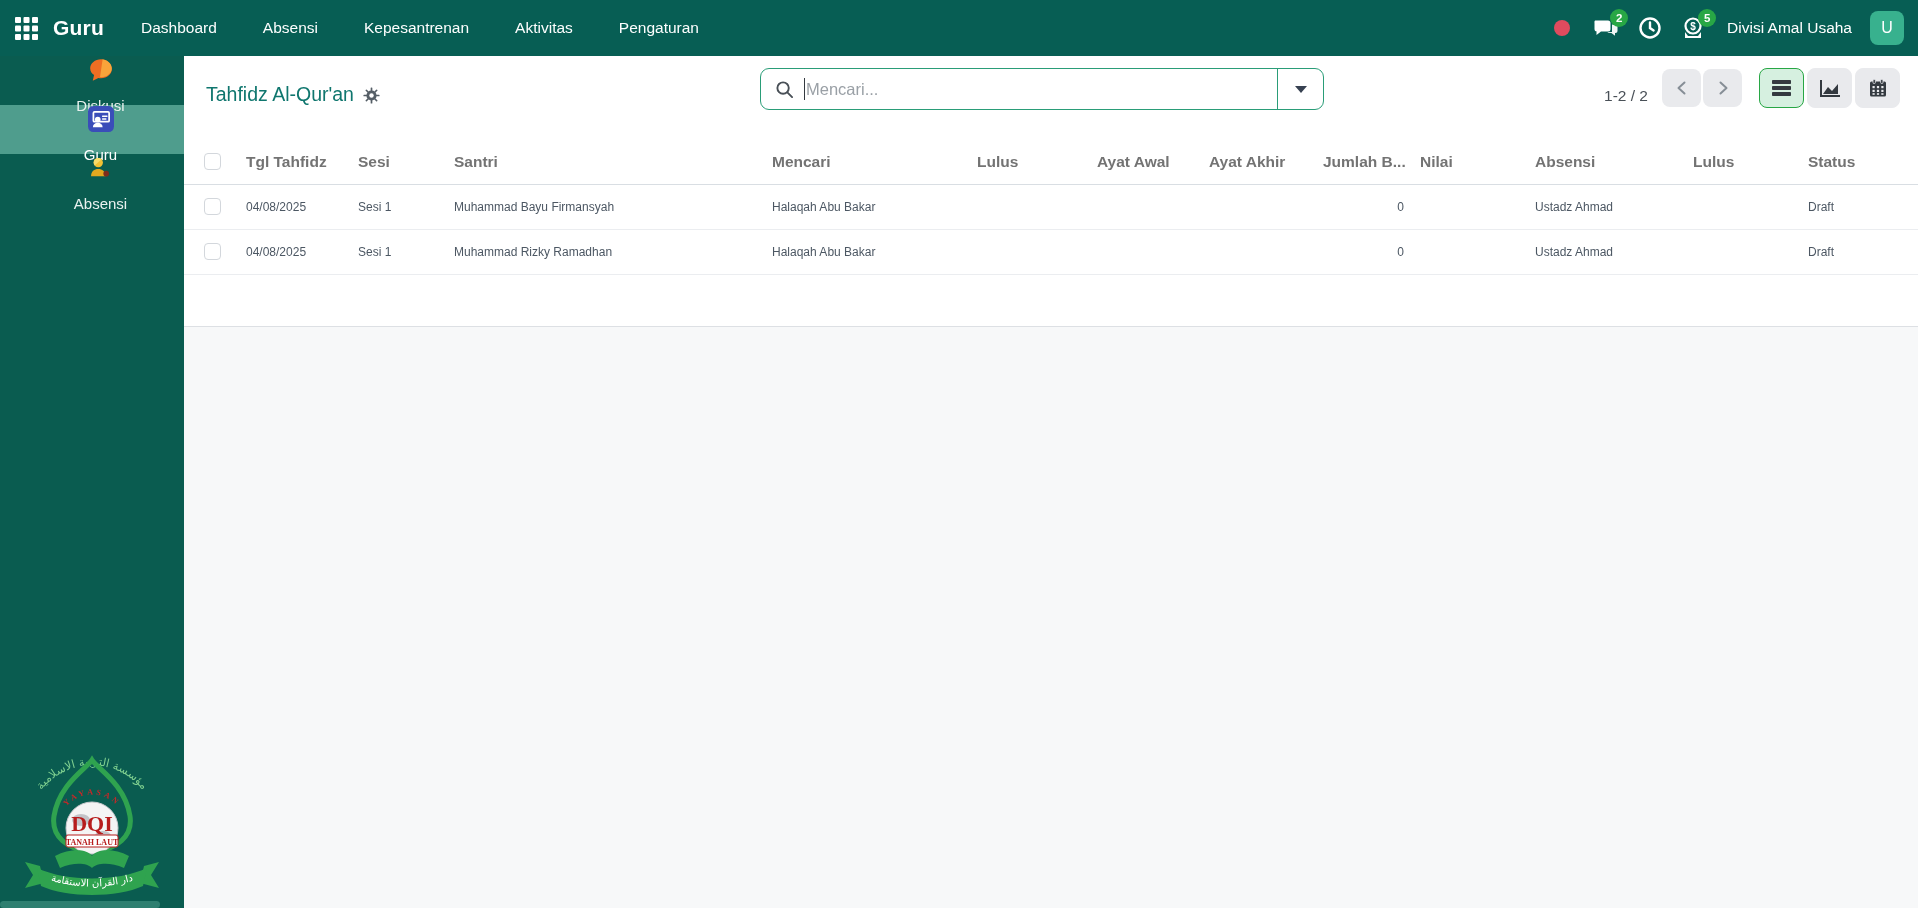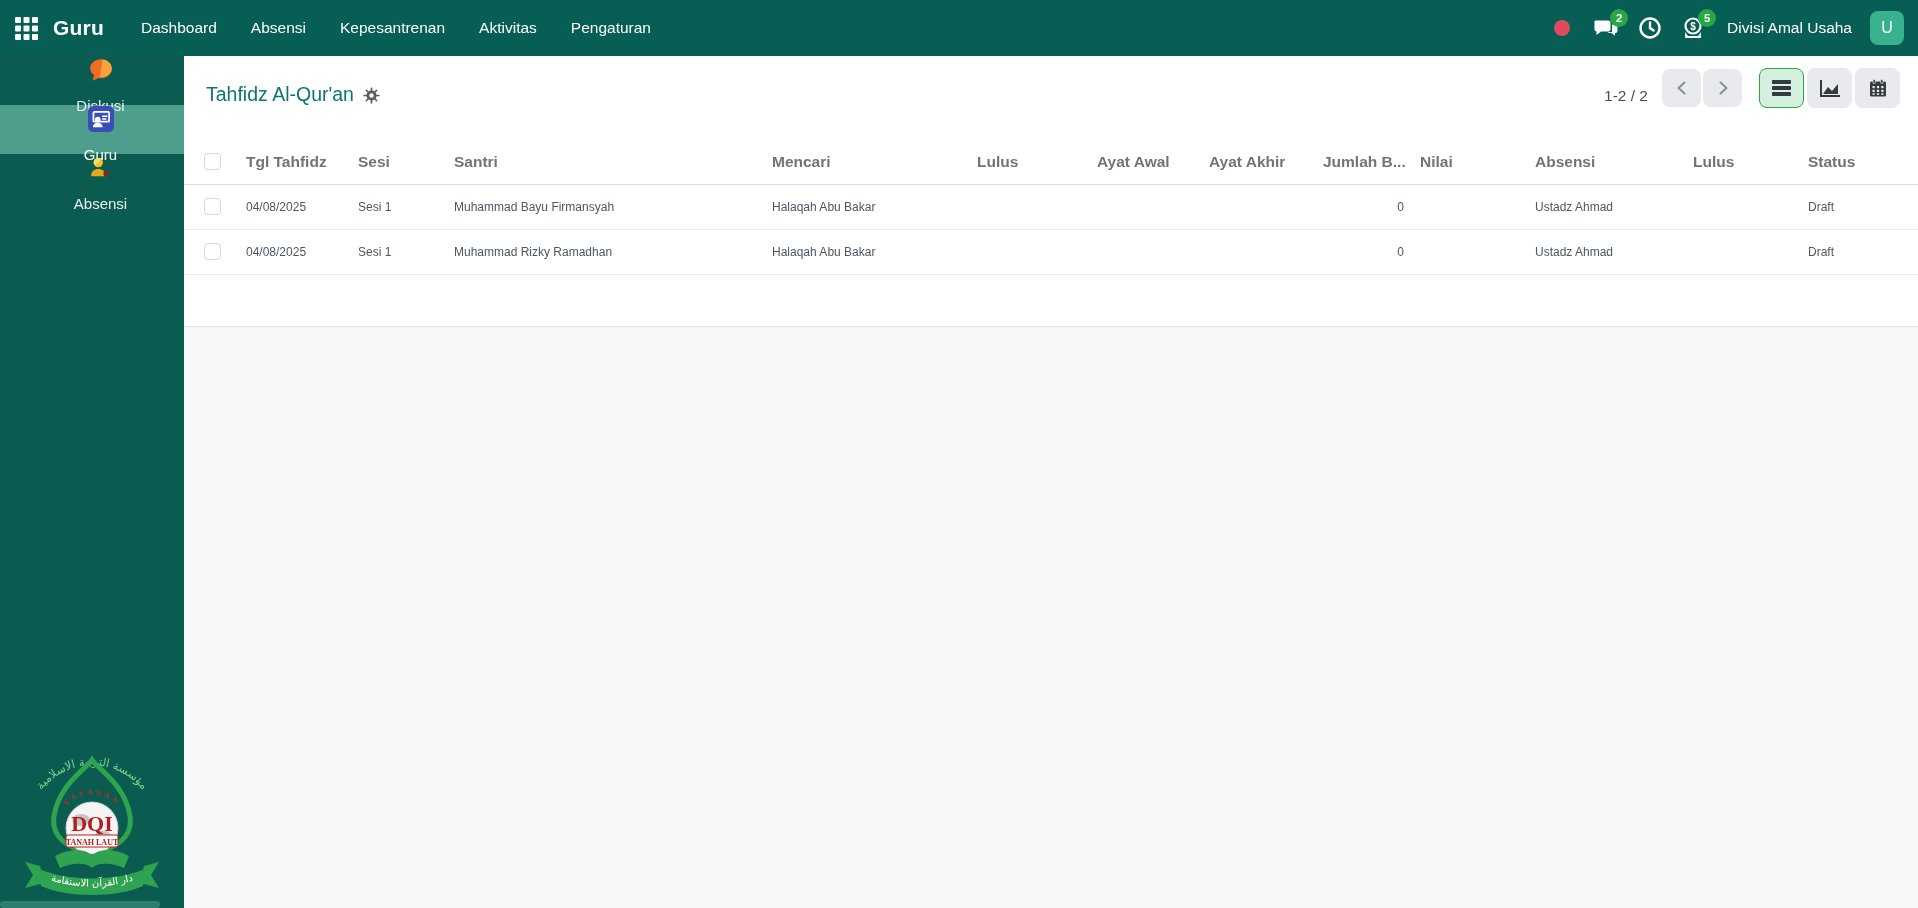--- a/index.html
+++ b/index.html
@@ -7,21 +7,21 @@
   body {
     font-family:"Liberation Sans", sans-serif;
     background:#ffffff; overflow:hidden; position:relative;
   }
 
   
   .navbar{position:absolute;top:0;left:0;right:0;height:56px;background:#075e54;
     display:flex;align-items:center;color:#fff;z-index:20;}
   .apps-grid{margin-left:15px;display:flex;align-items:center;cursor:pointer;}
   .brand{font-size:21px;font-weight:700;margin:0 24px 0 15px;letter-spacing:.2px;}
-  .nav-menu{display:flex;align-items:center;gap:8px;text-align:right;}
+  .nav-menu{display:flex;align-items:center;gap:20px;text-align:right;}
   .nav-item{font-size:15.5px;padding:8px 13px;border-radius:4px;cursor:pointer;color:#fdfefe;}
   .nav-spacer{flex:1;}
   .nav-right{display:flex;align-items:center;margin-right:14px;gap:14px;}
   .icon-wrap{position:relative;display:flex;align-items:center;justify-content:center;width:30px;height:32px;cursor:pointer;}
   .dot-red{width:16px;height:16px;border-radius:50%;background:#df4b5e;}
   .badge{position:absolute;top:-3px;right:-7px;background:#28a745;color:#fff;border-radius:50%;
     min-width:18px;height:18px;font-size:11.5px;font-weight:700;display:flex;align-items:center;justify-content:center;padding:0 3px;}
   .user-name{font-size:15.5px;margin:0 4px;white-space:nowrap;}
   .avatar{width:34px;height:34px;border-radius:8px;background:#38b18e;color:#fff;
     display:flex;align-items:center;justify-content:center;font-size:16px;cursor:pointer;}
@@ -209,20 +209,33 @@
             <rect x="9" y="0.5" width="2" height="4.5" rx="0.8" transform="rotate(225 10 10)"></rect>
             <rect x="9" y="0.5" width="2" height="4.5" rx="0.8" transform="rotate(270 10 10)"></rect>
             <rect x="9" y="0.5" width="2" height="4.5" rx="0.8" transform="rotate(315 10 10)"></rect>
           </g>
           <circle cx="10" cy="10" r="6"></circle>
           <circle cx="10" cy="10" r="2.6" fill="#ffffff"></circle>
         </svg>
       </span>
     </div>
 
+    <div class="search">
+      <div class="search-main">
+        <svg width="19" height="19" viewBox="0 0 20 20">
+          <circle cx="8.5" cy="8.5" r="6" fill="none" stroke="#495057" stroke-width="2"></circle>
+          <path d="M13 13l5 5" stroke="#495057" stroke-width="2" stroke-linecap="round"></path>
+        </svg>
+        <span class="text-cursor"></span>
+        <input type="text" placeholder="Mencari..." style="">
+      </div>
+      <div class="search-caret-seg">
+        <span class="caret-down"></span>
+      </div>
+    </div>
 
     <div class="pager-text">1-2 / 2</div>
     <div class="pager-btns">
       <button class="pg-btn">
         <svg width="14" height="14" viewBox="0 0 14 14">
           <path d="M9.5 1.5L3.5 7l6 5.5" fill="none" stroke="#868e96" stroke-width="2" stroke-linecap="round" stroke-linejoin="round"></path>
         </svg>
       </button>
       <button class="pg-btn">
         <svg width="14" height="14" viewBox="0 0 14 14">

